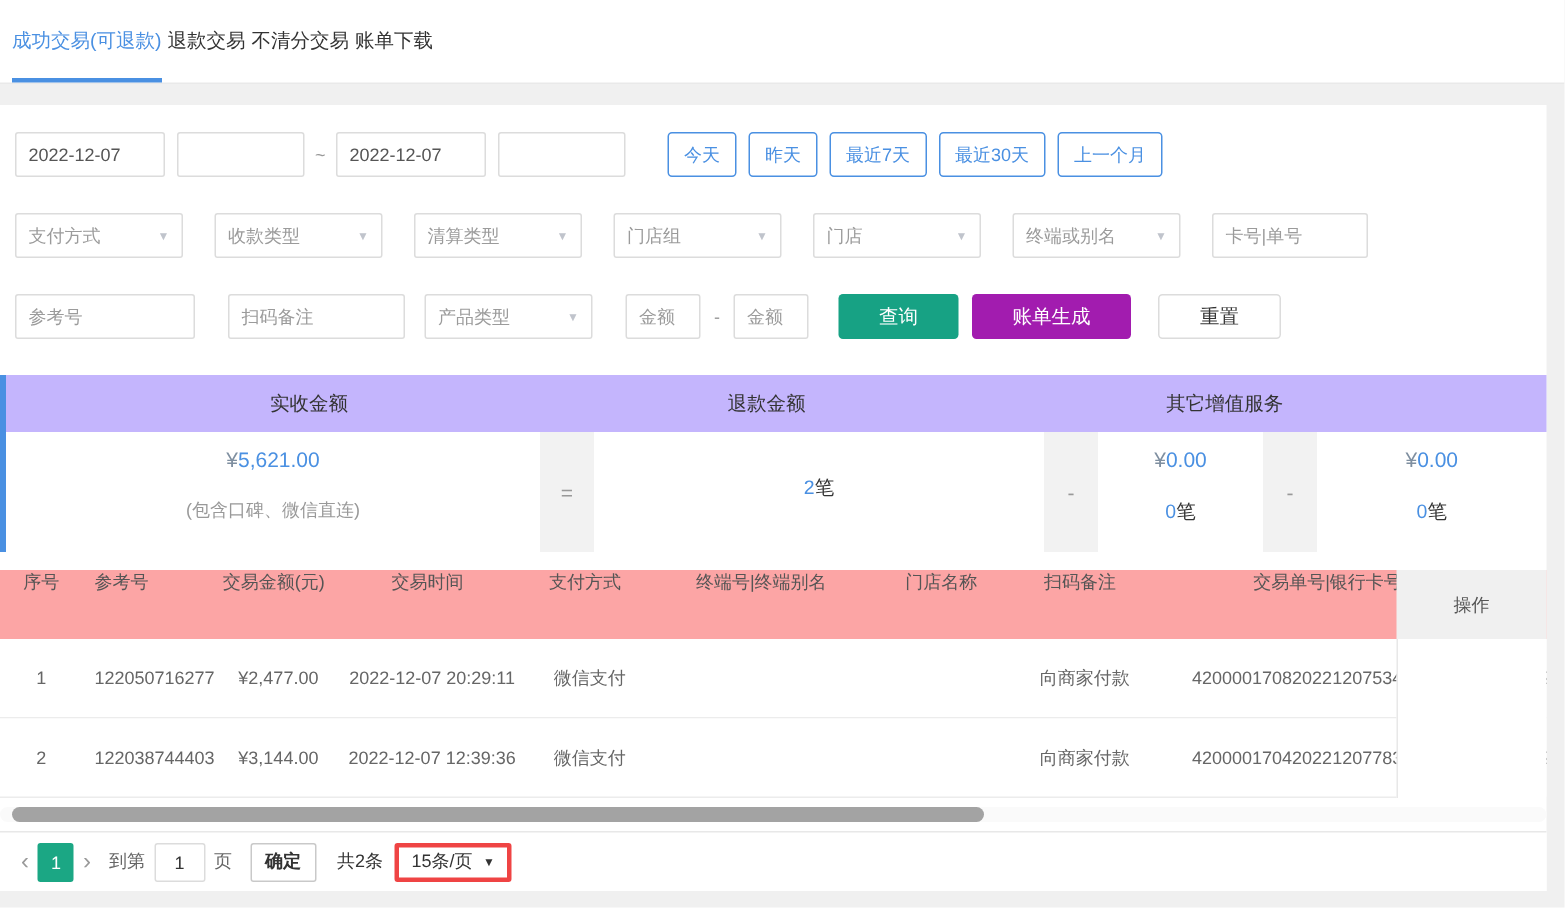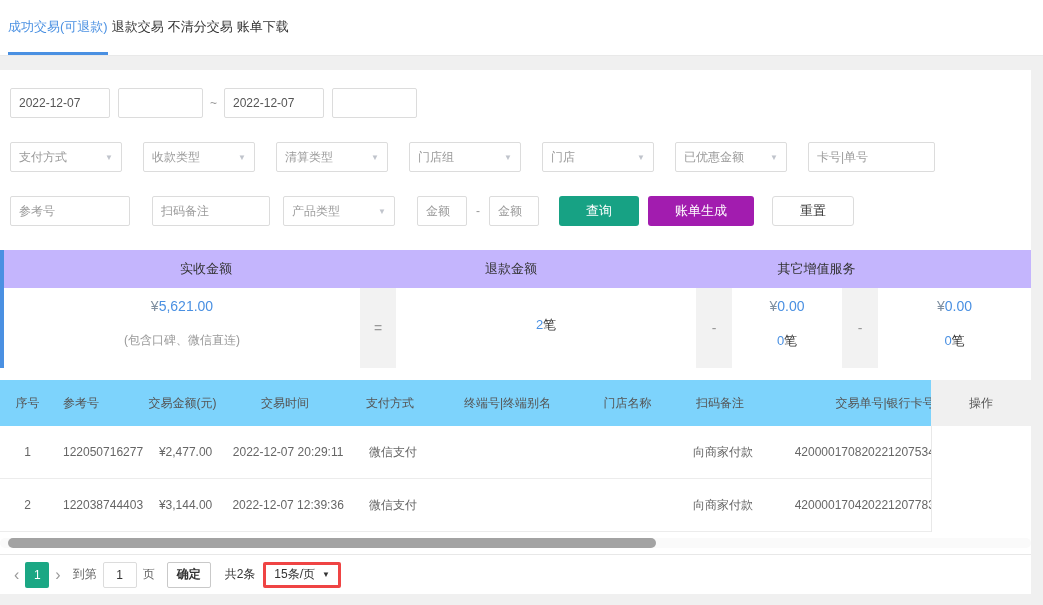--- a/index.html
+++ b/index.html
@@ -45,21 +45,21 @@
   .amt { font-size:14px; white-space:nowrap; }
   .yen { color:#7f8fa0; }
   .num { color:#4A90E2; }
   .extra { color:#4A90E2; }
   .note { color:#999; margin-top:18px; font-size:12px; }
   .cnt { margin-top:18px; font-size:13px; }
   .cnt .unit { color:#333; }
 
   
   .tbl { margin-top:12px; position:relative; width:1031px; overflow:hidden; }
-  .thead { display:flex; height:46px; align-items:center; background:#7dd3fc; color:#555; }
+  .thead { display:flex; height:46px; align-items:flex-start; background:#fca5a5; color:#555; }
   .trow { display:flex; height:53px; align-items:center; background:#fff; border-bottom:1px solid #ececec; color:#666; }
   .tbl .cell { white-space:nowrap; }
   .c-no { flex:0 0 55px; text-align:center; }
   .c-ref { flex:0 0 85px; padding-left:8px; }
   .c-amt { flex:0 0 85px; text-align:center; }
   .c-time { flex:0 0 120px; text-align:center; }
   .c-pay { flex:0 0 90px; text-align:center; }
   .c-term { flex:0 0 145px; text-align:center; }
   .c-store { flex:0 0 95px; text-align:center; }
   .c-rmk { flex:0 0 90px; text-align:center; }
@@ -95,20 +95,27 @@
 </div>
 
 <div class="panel">
 
   <div class="frow">
     <input class="inp w-date" value="2022-12-07" style="">
     <input class="inp w-time" value="" style="">
     <span class="tilde">~</span>
     <input class="inp w-date" value="2022-12-07" style="">
     <input class="inp w-time" value="" style="">
+    <div class="quick">
+      <button class="qbtn">今天</button>
+      <button class="qbtn">昨天</button>
+      <button class="qbtn">最近7天</button>
+      <button class="qbtn">最近30天</button>
+      <button class="qbtn">上一个月</button>
+    </div>
   </div>
 
   <div class="frow">
     <div class="fselect">
       <span>支付方式</span>
       <span class="arrow">▼</span>
     </div>
     <div class="fselect">
       <span>收款类型</span>
       <span class="arrow">▼</span>
@@ -119,24 +126,24 @@
     </div>
     <div class="fselect">
       <span>门店组</span>
       <span class="arrow">▼</span>
     </div>
     <div class="fselect">
       <span>门店</span>
       <span class="arrow">▼</span>
     </div>
     <div class="fselect">
-      <span>已优惠金额</span>
-      <span class="arrow">▼</span>
-    </div>
-    <input class="inp" style="width: 127px;" placeholder="卡号|单号">
+      <span>终端或别名</span>
+      <span class="arrow">▼</span>
+    </div>
+    <input class="inp" style="width: 104px;" placeholder="卡号|单号">
   </div>
 
   <div class="frow">
     <input class="inp w-ref" placeholder="参考号" style="">
     <input class="inp w-rmk" placeholder="扫码备注" style="">
     <div class="fselect" style="margin-right:0">
       <span>产品类型</span>
       <span class="arrow">▼</span>
     </div>
     <input class="inp w-amt" style="margin-left: 22px;" placeholder="金额">

